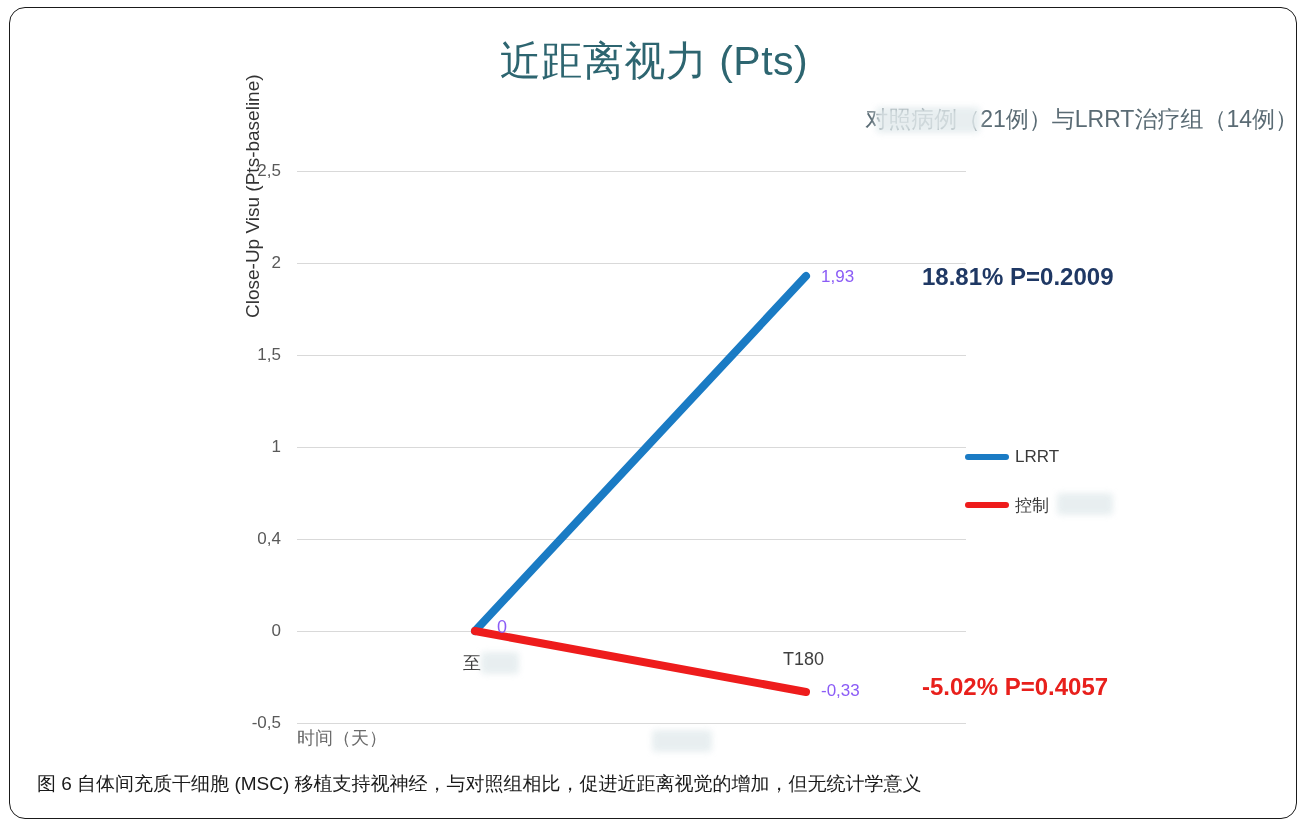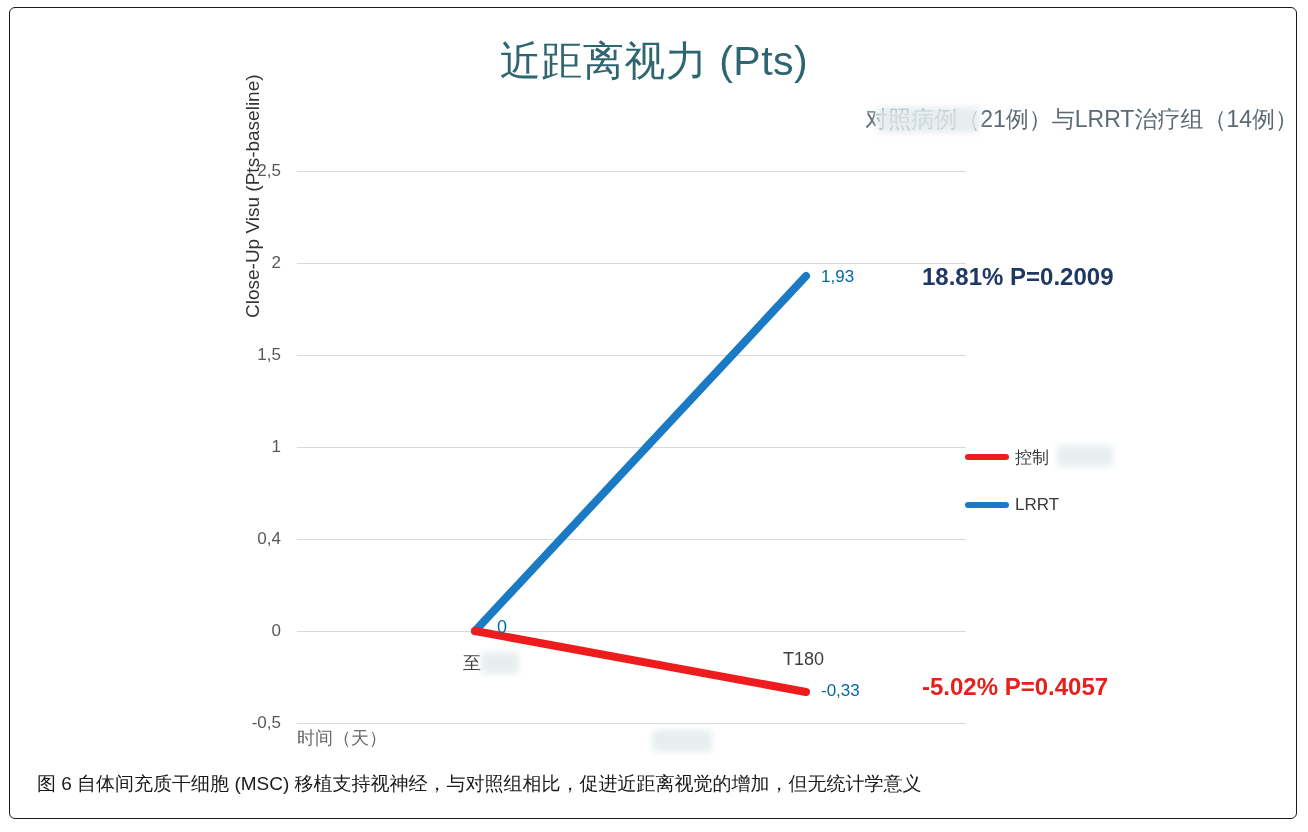--- a/index.html
+++ b/index.html
@@ -17,21 +17,21 @@
     background: #ffffff;
     overflow: hidden;
   }
   #frame {
     position: absolute;
     left: 9px;
     top: 7px;
     width: 1288px;
     height: 812px;
     border: 1.6px solid #1a1a1a;
-    border-radius: 6px;
+    border-radius: 16px;
     box-sizing: border-box;
     background: #ffffff;
   }
 
   
   #chart-title {
     position: absolute;
     left: 0;
     top: 26px;
     width: 1288px;
@@ -111,21 +111,21 @@
     font-size: 18px;
     color: #3f3f3f;
     white-space: nowrap;
   }
 
   svg#series { position: absolute; left: 0; top: 0; overflow: visible; }
 
   .pointlabel {
     position: absolute;
     font-size: 17px;
-    color: #0369a1;
+    color: #8b5cf6;
     white-space: nowrap;
   }
   .stat {
     position: absolute;
     font-size: 24px;
     font-weight: bold;
     white-space: nowrap;
     margin-left: 28px;
   }
 
@@ -210,26 +210,26 @@
     </div>
 
     <div id="xaxis-title">时间（天）</div>
     <div class="smudge" style="left:642px; top:722px; width:60px; height:22px;"></div>
 
     <span class="stat" style="left:884px; top:255px; color:#1f3864;">18.81% P=0.2009</span>
     <span class="stat" style="left:884px; top:665px; color:#e8201c;">-5.02% P=0.4057</span>
 
     <div id="legend">
       <div class="legend-row">
+        <span class="legend-swatch" style="background:#1a7bc4;"></span>
+        <span class="legend-label">LRRT</span>
+      </div>
+      <div class="legend-row">
         <span class="legend-swatch" style="background:#ee1c1c;"></span>
         <span class="legend-label">控制</span>
         <span class="smudge" style="left:92px; top:12px; width:56px; height:22px;"></span>
       </div>
-      <div class="legend-row">
-        <span class="legend-swatch" style="background:#1a7bc4;"></span>
-        <span class="legend-label">LRRT</span>
-      </div>
     </div>
 
     <div id="caption">图 6 自体间充质干细胞 (MSC) 移植支持视神经，与对照组相比，促进近距离视觉的增加，但无统计学意义</div>
 
   </div>
 </div>
 
 </body></html>

